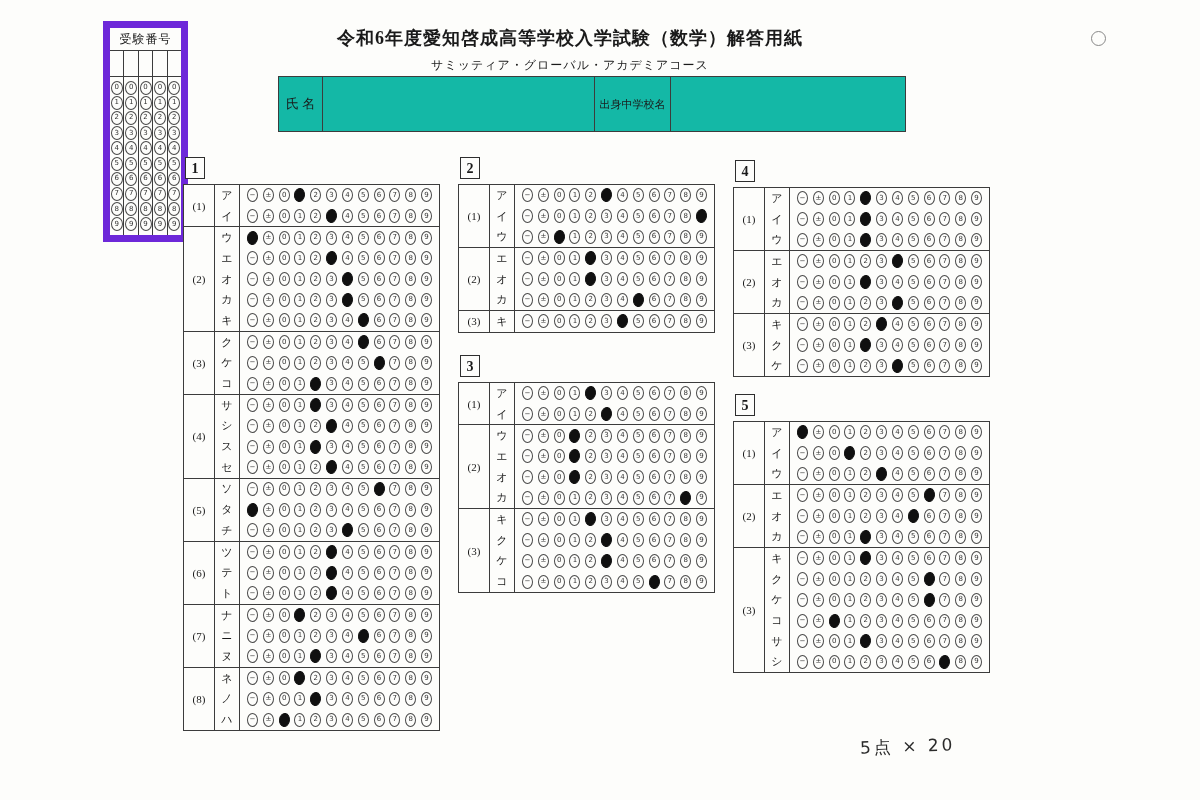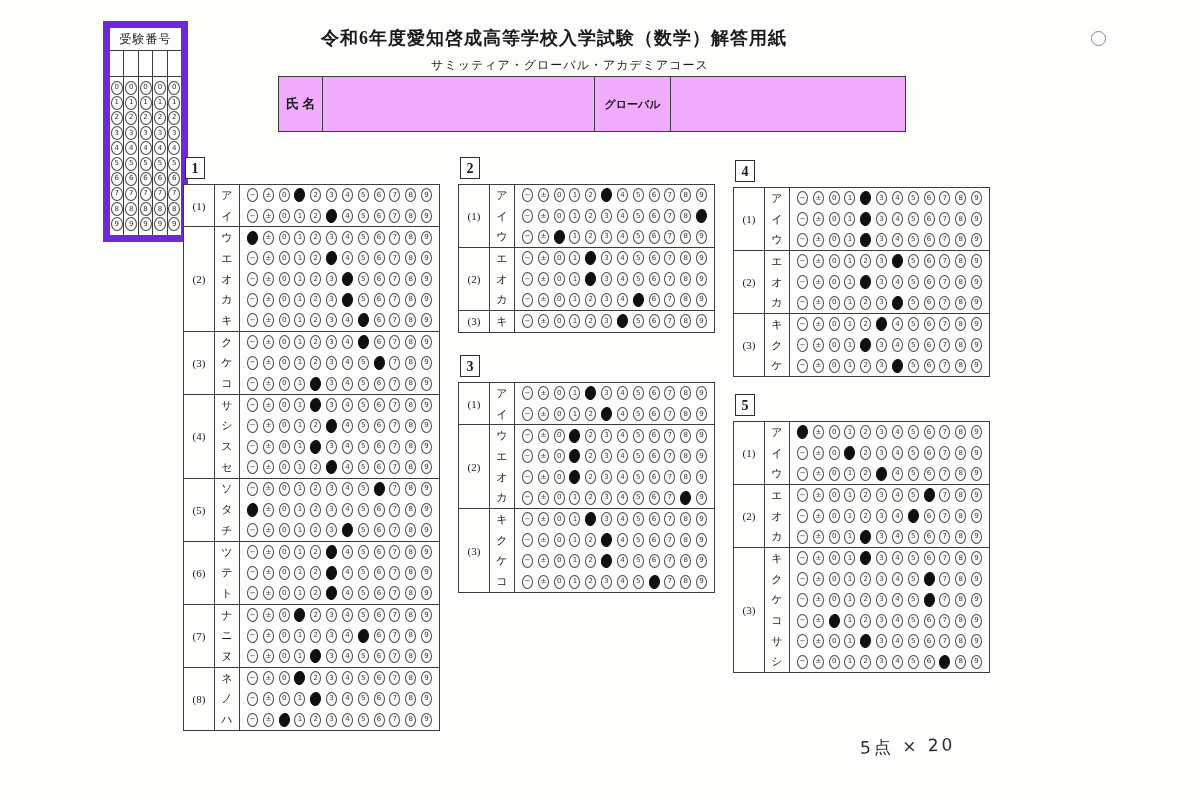--- a/index.html
+++ b/index.html
@@ -7,21 +7,21 @@
   body {
     position:relative;
     background:#fdfdfb;
     font-family:"Liberation Serif","DejaVu Serif",serif;
     color:#1a1a1a;
     overflow:hidden;
   }
 
   
   .title {
-    position:absolute; left:224px; top:26px; width:660px;
+    position:absolute; left:240px; top:26px; width:660px;
     text-align:center; font-size:18px; font-weight:bold; letter-spacing:1px;
   }
   .subtitle {
     position:absolute; left:240px; top:57px; width:660px;
     text-align:center; font-size:12px; letter-spacing:1px;
   }
   .corner-circle {
     position:absolute; left:1091px; top:31px; width:15px; height:15px;
     border:1.5px solid #888; border-radius:50%;
   }
@@ -42,21 +42,21 @@
   .exam-col {
     flex:1; border-right:1px solid #3c3c3c;
     display:flex; flex-direction:column; justify-content:space-around; align-items:center;
     padding:3px 0;
   }
   .exam-col:last-child { border-right:none; }
 
   
   .name-table {
     position:absolute; left:278px; top:76px; height:56px; width:628px;
-    display:flex; border:1px solid #3c3c3c; background:#f0abfc;font-weight:bold;
+    display:flex; border:1px solid #3c3c3c; background:#14b8a6;
   }
   .nt-cell { border-right:1px solid #3c3c3c; }
   .nt-cell:last-child { border-right:none; }
   .nt-label { display:flex; align-items:center; justify-content:center; }
   .nt-name-label { width:44px; font-size:13px; }
   .nt-name-input { width:272px; }
   .nt-school-label { width:76px; font-size:11px; }
   .nt-school-input { width:234px; }
 
   
@@ -188,21 +188,21 @@
     </div>
 </div>
 
 <div class="title">令和6年度愛知啓成高等学校入学試験（数学）解答用紙</div>
 <div class="subtitle">サミッティア・グローバル・アカデミアコース</div>
 <div class="corner-circle"></div>
 
 <div class="name-table">
   <div class="nt-cell nt-label nt-name-label">氏 名</div>
   <div class="nt-cell nt-name-input"></div>
-  <div class="nt-cell nt-label nt-school-label">グローバル</div>
+  <div class="nt-cell nt-label nt-school-label">出身中学校名</div>
   <div class="nt-cell nt-school-input"></div>
 </div>
 
 <div class="section" id="sec1">
     <div class="sec-num">1</div>
     <div class="sec-table">
       <div class="group">
         <div class="group-no">(1)</div>
         <div class="group-rows">
           <div class="ans-row">

